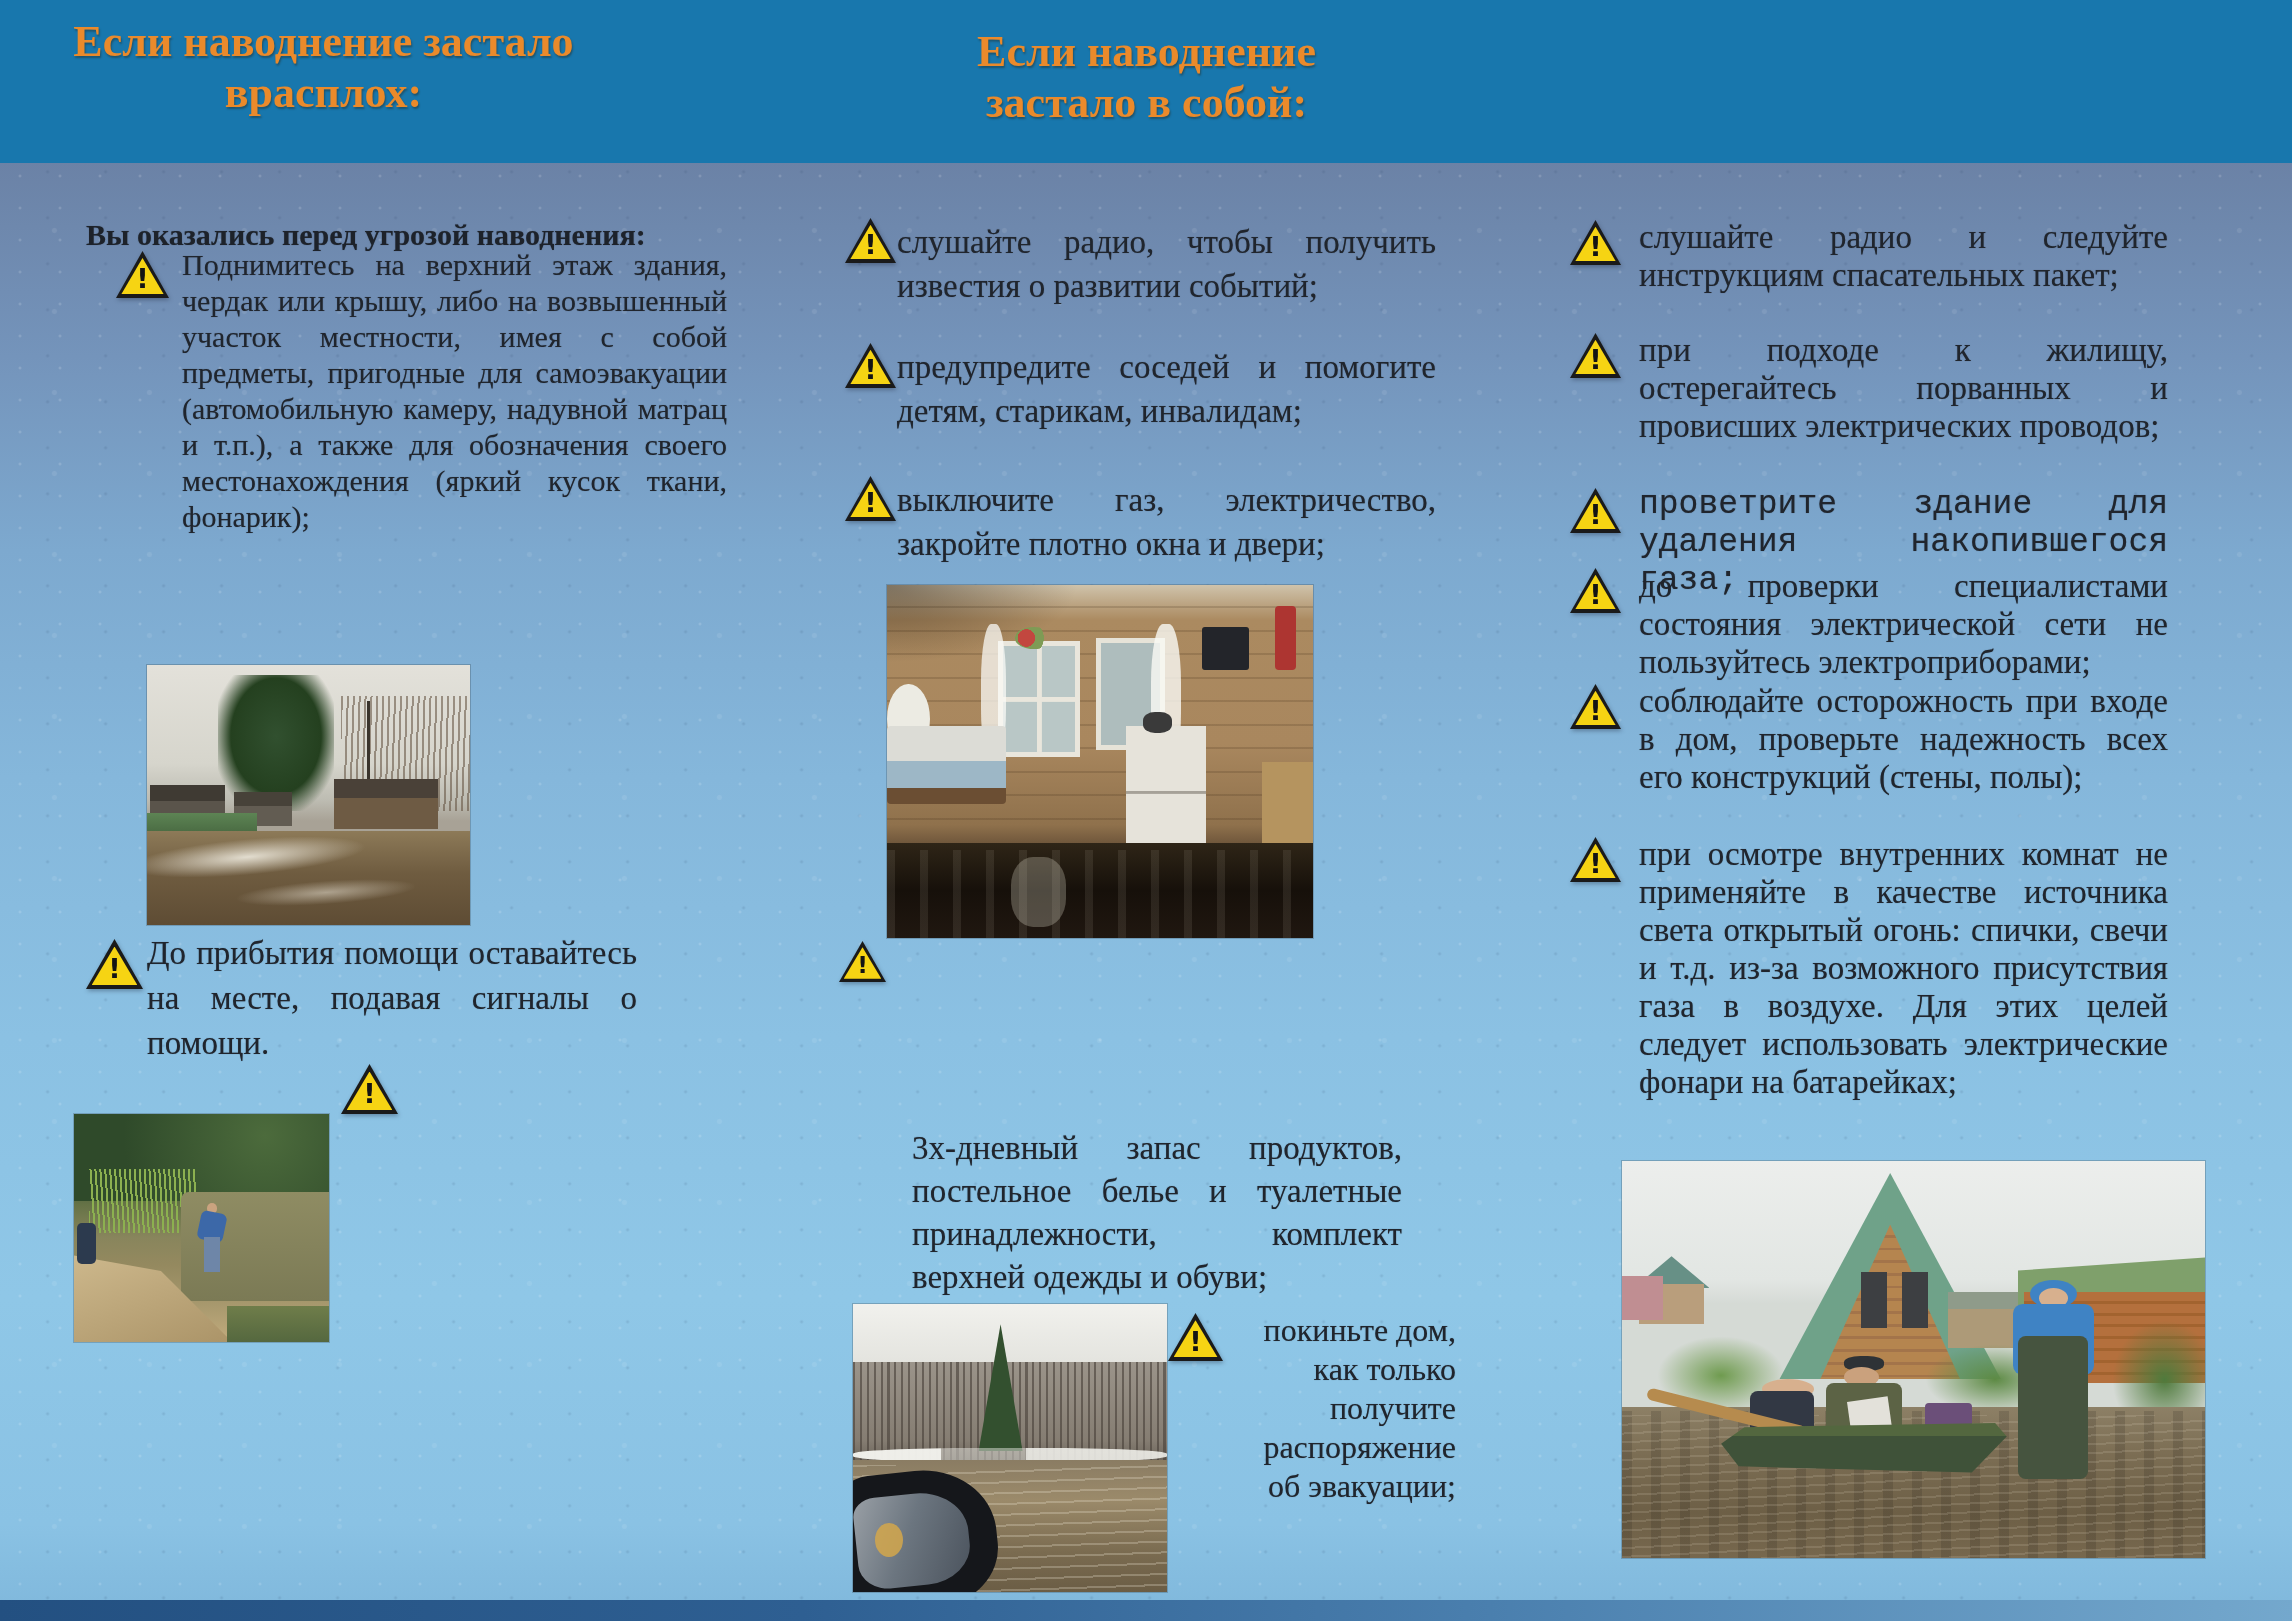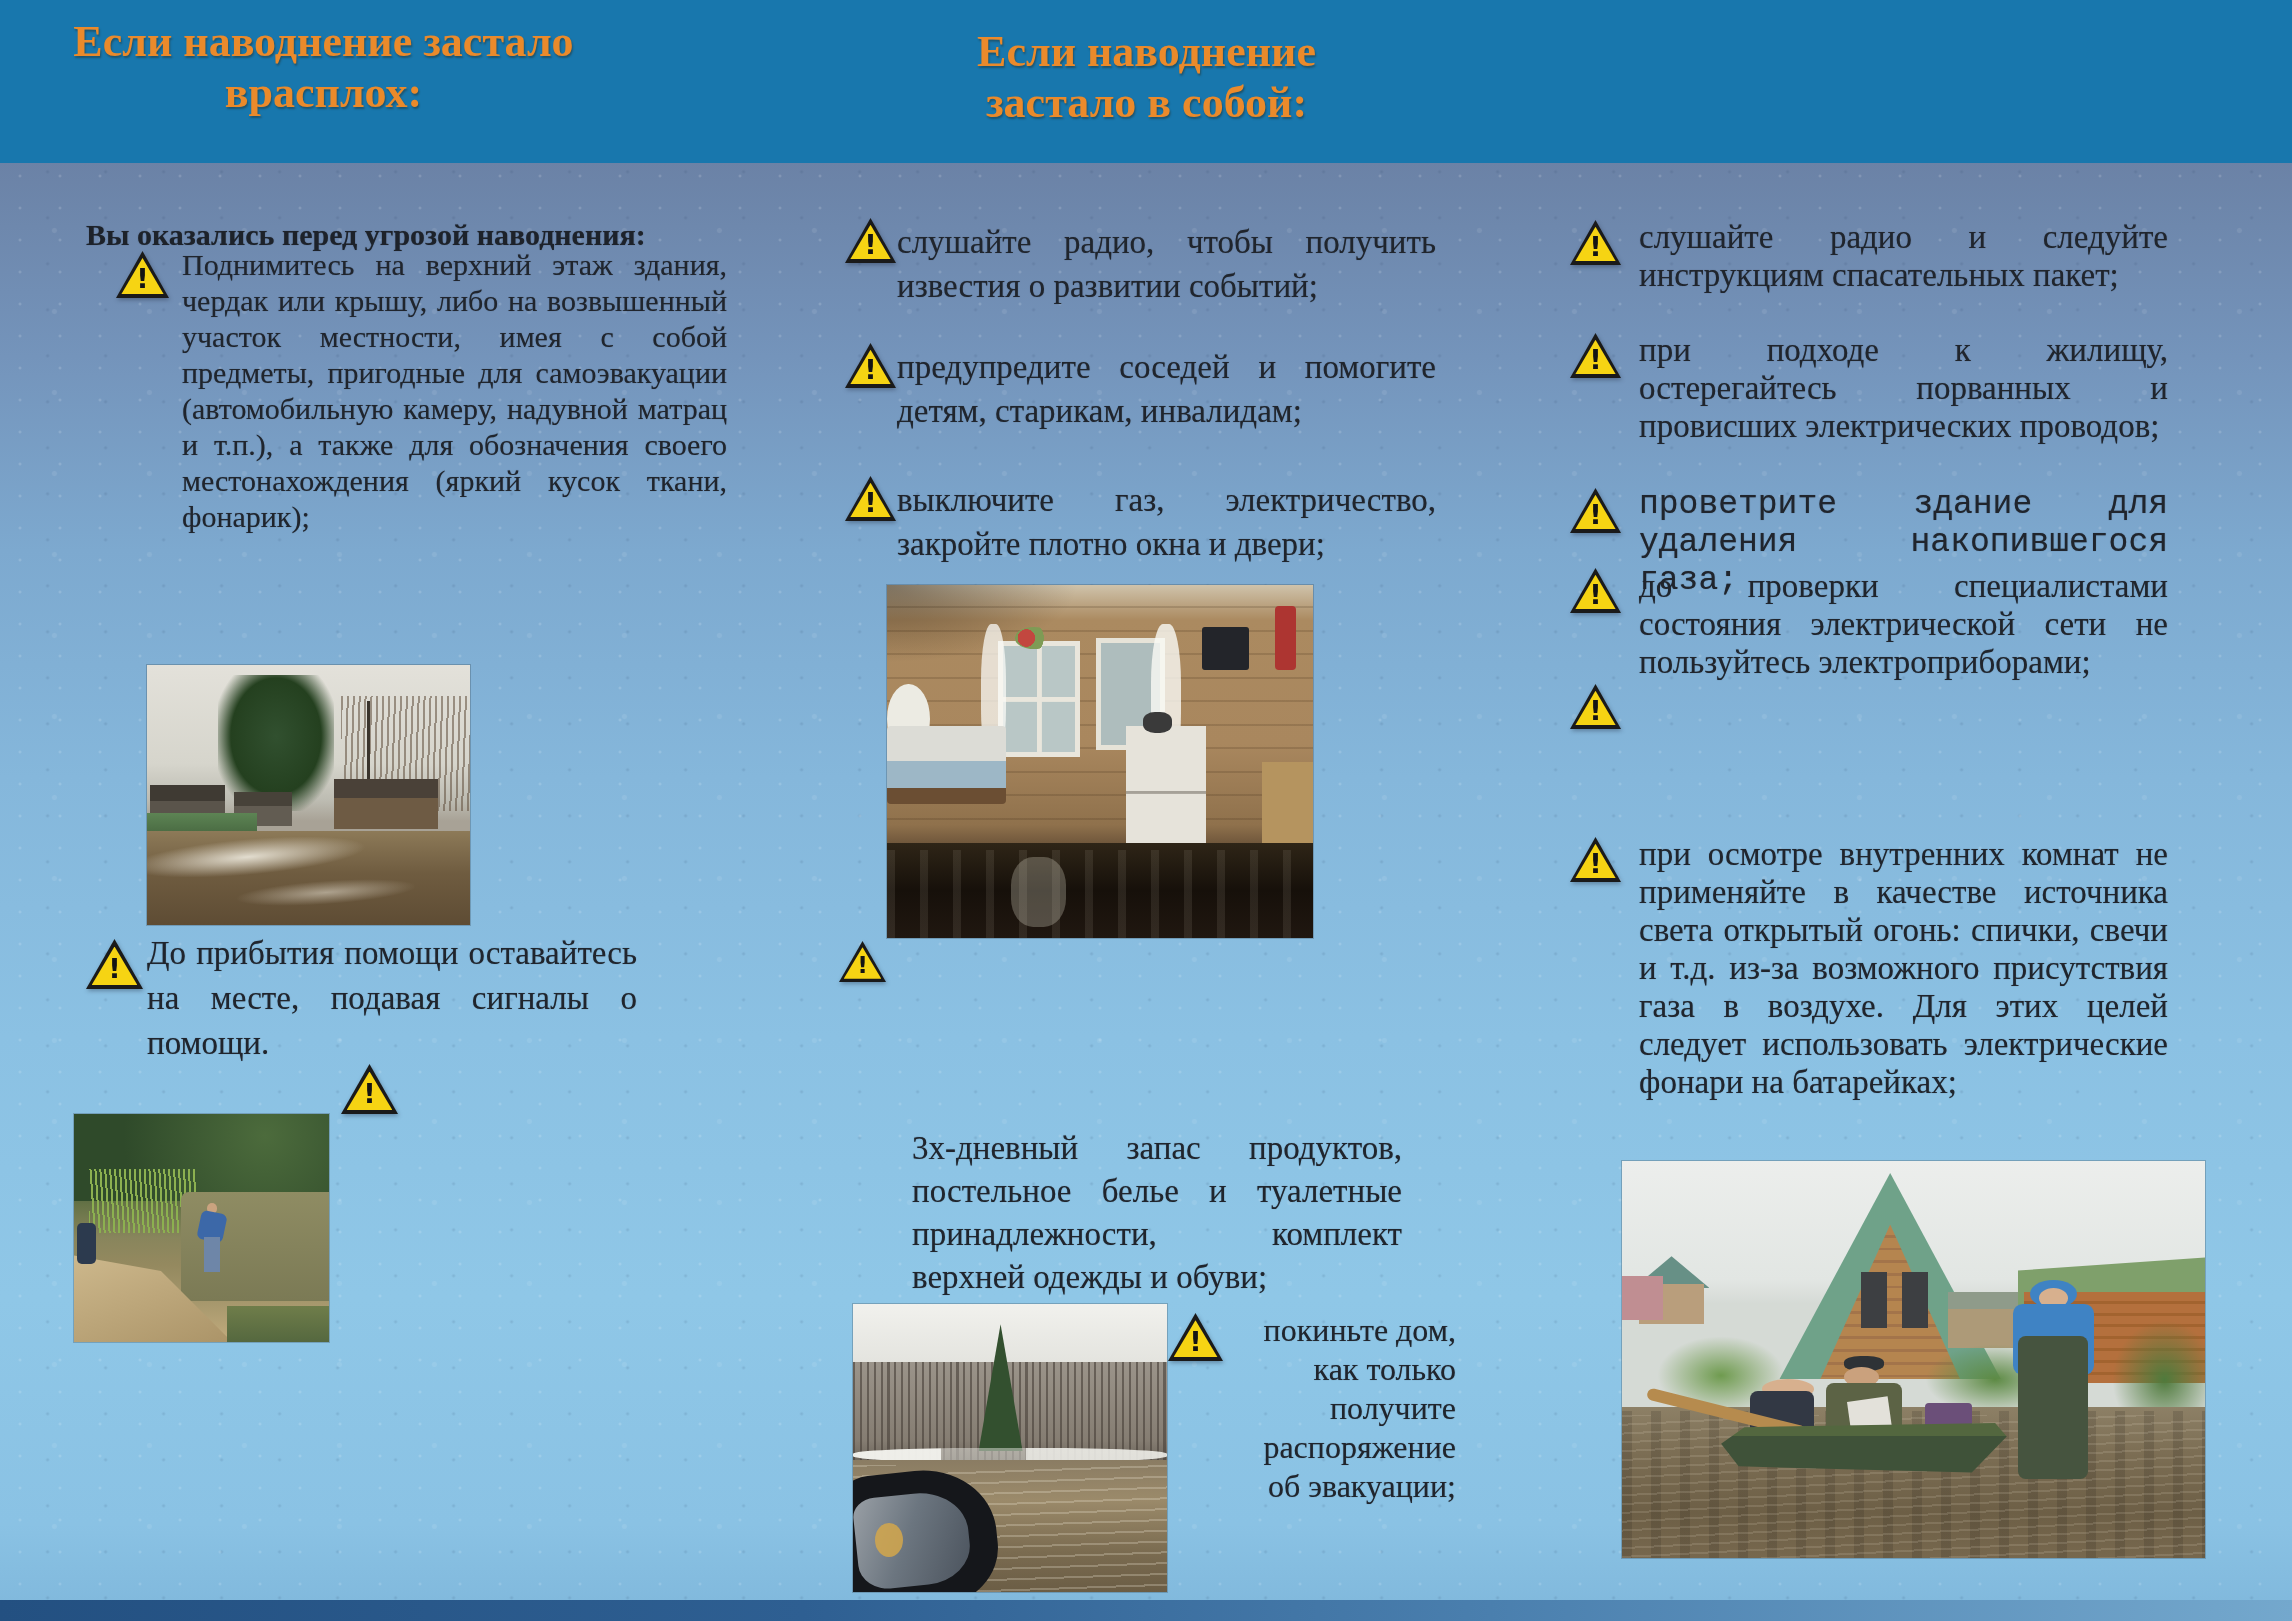--- a/index.html
+++ b/index.html
@@ -166,20 +166,21 @@
   <div class="txt" style="left:1639px;top:486px;width:529px;font-size:33px;line-height:38px;font-family:Liberation Mono, monospace;">проветрите здание для удаления накопившегося газа;</div>
 
   <div class="warn" style="left:1570px;top:568px;width:51px;height:45px;">
     <span class="bang">!</span>
     </div>
   <div class="txt" style="left:1639px;top:567px;width:529px;font-size:33px;line-height:38px;">до проверки специалистами состояния электрической сети не пользуйтесь электроприборами;</div>
 
   <div class="warn" style="left:1570px;top:684px;width:51px;height:45px;">
     <span class="bang">!</span>
     </div>
+  <div class="txt" style="left:1639px;top:682px;width:529px;font-size:33px;line-height:38px;">соблюдайте осторожность при входе в дом, проверьте надежность всех его конструкций (стены, полы);</div>
 
   <div class="warn" style="left:1570px;top:837px;width:51px;height:45px;">
     <span class="bang">!</span>
     </div>
   <div class="txt" style="left:1639px;top:835px;width:529px;font-size:33px;line-height:38px;">при осмотре внутренних комнат не применяйте в качестве источника света открытый огонь: спички, свечи и т.д. из-за возможного присутствия газа в воздухе. Для этих целей следует использовать электрические фонари на батарейках;</div>
 
   <div class="photo" style="left:1622px;top:1161px;width:583px;height:397px;" title="people evacuating by boat past flooded houses">
     <div style="inset:0;background:linear-gradient(180deg,#eceeec 0%,#e2e6e3 30%,#d5dad5 36%);"></div>
     <div style="left:2%;top:24%;width:13%;height:8%;background:#679086;clip-path:polygon(50% 0,100% 100%,0 100%);"></div>
     <div style="left:3%;top:31%;width:11%;height:10%;background:#b99e7c;"></div>

